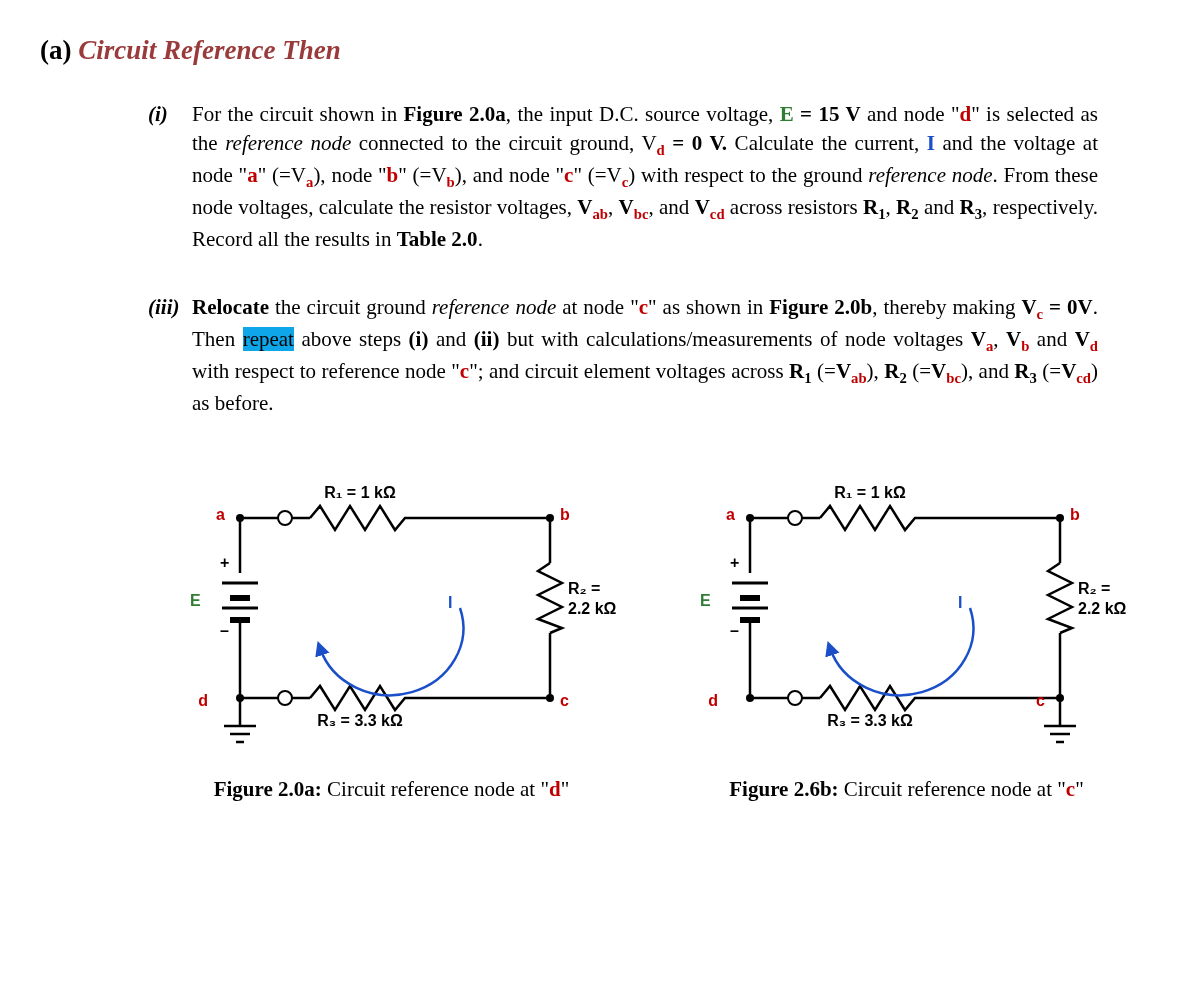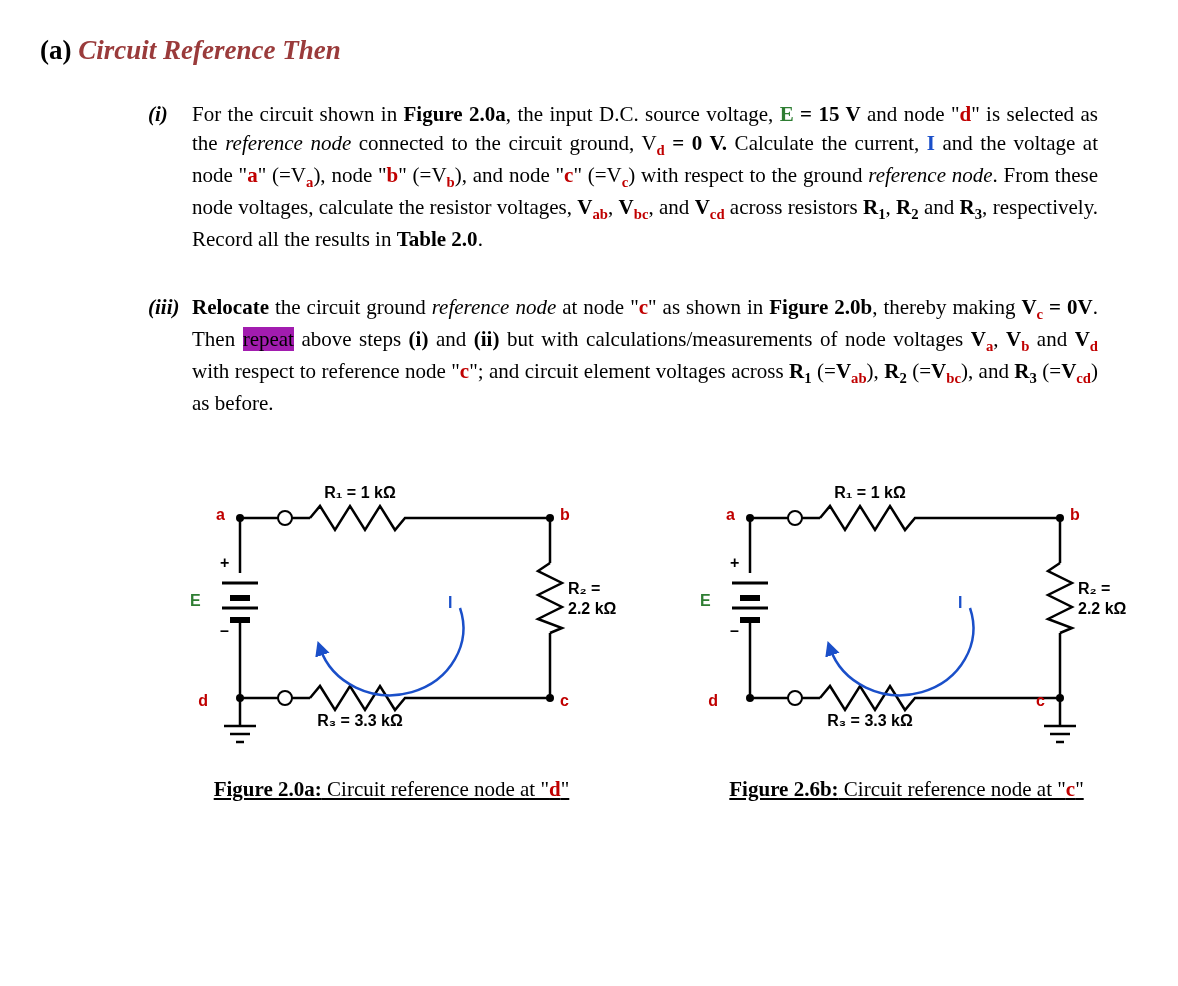--- a/index.html
+++ b/index.html
@@ -39,36 +39,35 @@
     align-items: flex-start;
   }
   .para-inner .num { flex: 0 0 44px; }
   .para-inner .body { flex: 1; }
   .b { font-weight: bold; }
   .i { font-style: italic; }
   .u { }
   .red { color: #c00000; }
   .green { color: #2e7d32; }
   .blue { color: #1a4fc9; }
-  .hl { background: #a21caf; }
+  .hl { background: #0ea5e9; }
   sub { font-size: 0.7em; vertical-align: sub; }
 
   .figs-row {
     display: flex;
     gap: 40px;
     margin: 30px 0 10px 120px;
   }
   .fig-col { width: 470px; }
   .fig-svg { width: 470px; height: 300px; }
   .captions-row {
     display: flex;
     gap: 52px;
     margin-left: 120px;
     margin-top: 2px;
-    text-decoration: underline;
   }
   .captions-row > div { width: 470px; text-align: center; }
 
   
   svg text {
     font-family: Arial, Helvetica, sans-serif;
     font-size: 16px;
     font-weight: bold;
   }
   svg .lbl-red { fill: #c00000; }

